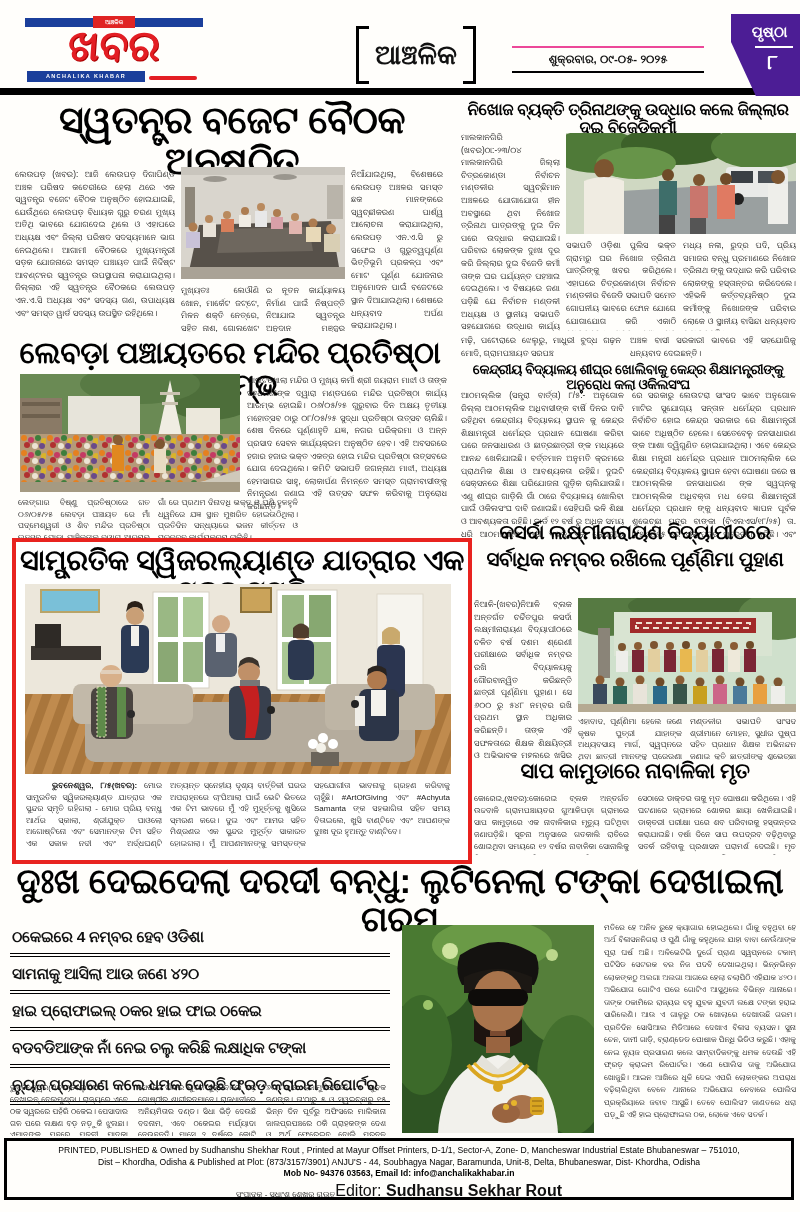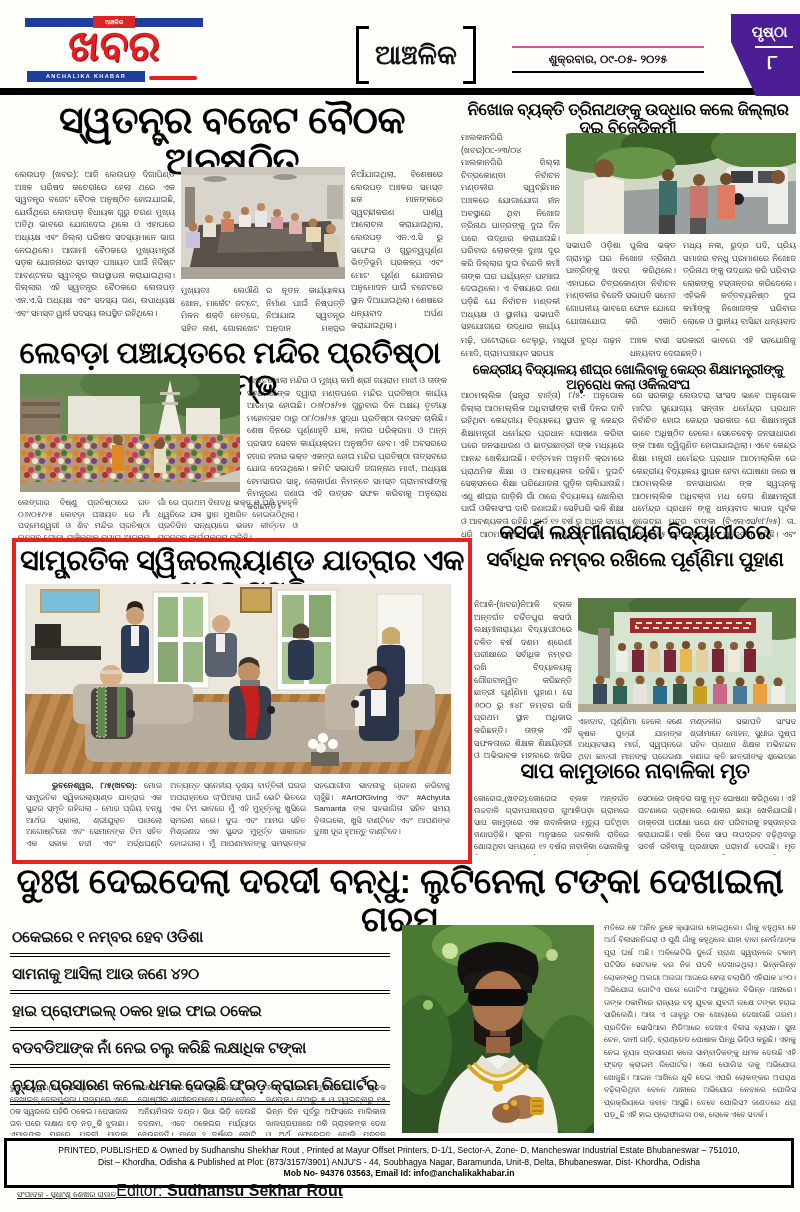--- a/index.html
+++ b/index.html
@@ -35,25 +35,25 @@
   .bodytxt{font-size:8.3px;line-height:1.52;text-align:justify;color:#1a1a1a;overflow:hidden;}
   .capline{font-size:8px;line-height:1.45;text-align:justify;color:#1a1a1a;overflow:hidden;}
   .dl{font-weight:bold;padding-left:26px;}
   .photo{overflow:hidden;background:#ccc;}
   .photo svg{display:block;width:100%;height:100%;}
   
   .subhead{font-size:15.5px;font-weight:800;padding:8px 2px 7px 2px;border-bottom:4px double #000;letter-spacing:-.3px;}
   
   #redbox{left:12px;top:538px;width:452px;height:318px;border:4px solid #e8231f;background:#fff;}
   
-  #footer{left:4px;top:1138px;width:790px;height:50px;border:3px solid #000;box-sizing:border-box;
+  #footer{left:4px;top:1138px;width:790px;height:62px;border:3px solid #000;box-sizing:border-box;
           padding:4px 10px 2px 10px;}
   #footer .fl{font-size:8.6px;text-align:center;line-height:1.35;color:#000;}
   #footer .fl.b{font-weight:bold;}
-  #footer .frow{display:flex;justify-content:flex-start;align-items:flex-end;margin-top:2px;text-decoration:underline;}
+  #footer .frow{display:flex;justify-content:center;align-items:flex-end;margin-top:2px;}
   #footer .ed-odia{font-size:8px;}
   #footer .ed-en{font-size:16px;}
   #footer .ed-en b{font-weight:800;}
 </style>
 </head>
 <body>
 
 <div id="page">
 
   <div class="abs" id="logo">
@@ -349,21 +349,21 @@
   </div>
   <div class="abs capline" style="left:578px;top:716px;width:104px;height:44px;">ଏହାବାଦ, ପୂର୍ଣ୍ଣିମା ହେଲେ ଜଣେ କୃଷକ ପୁତ୍ରୀ ଯାହାଙ୍କ ଅଧ୍ୟବସାୟ ମାର୍ଗ, ସ୍ୱପ୍ନରେ ଥିବା ଛାତ୍ରୀ ମାନଙ୍କୁ ପ୍ରେରଣା ଦେବ ବୋଲି ନିଆଳି ନିର୍ବାଚନ</div>
   <div class="abs capline" style="left:690px;top:716px;width:106px;height:44px;">ମଣ୍ଡଳୀର ସଭାପତି ସାଂସଦ ଶ୍ରୀମାନେ ମୋହନ, ସୁଧୀର ପୁଷ୍ପ ସହିତ ପ୍ରଧାନ ଶିକ୍ଷକ ଅଭିନନ୍ଦନ ଜଣାଇ କୃତି ଛାତ୍ରୀଙ୍କୁ ଶୁଭେଚ୍ଛା ଜଣାଇଛନ୍ତି।</div>
 
   <div class="abs hl" style="left:472px;top:760px;width:326px;font-size:21px;">ସାପ କାମୁଡାରେ ନାବାଳିକା ମୃତ</div>
   <div class="abs bodytxt" style="left:474px;top:793px;width:155px;height:62px;font-size:7.9px;">କୋରେଇ,(ଖବର):କୋରେଇ ବ୍ଲକ ଅନ୍ତର୍ଗତ ଉଚ୍ଚବାଳି ଗ୍ରାମପଞ୍ଚାୟତର ଗୁଆଳିପଡ଼ା ଗ୍ରାମରେ ସାପ କାମୁଡ଼ାରେ ଏକ ନାବାଳିକାର ମୃତ୍ୟୁ ଘଟିଥିବା ଜଣାପଡ଼ିଛି। ସୂଚନା ଅନୁସାରେ ଗତକାଲି ରାତିରେ ଶୋଇଥିବା ସମୟରେ ୧୨ ବର୍ଷର ନାବାଳିକା ସୋନାଲିକୁ ବିଷଧର ସାପ କାମୁଡ଼ି ଦେଇଥିଲା। ପରିବାର ଲୋକେ ତୁରନ୍ତ ଡାକ୍ତରଖାନା ନେଇଥିଲେ।</div>
   <div class="abs bodytxt" style="left:638px;top:793px;width:158px;height:62px;font-size:7.9px;">ସେଠାରେ ଡାକ୍ତର ତାକୁ ମୃତ ଘୋଷଣା କରିଥିଲେ। ଏହି ଘଟଣାରେ ଗ୍ରାମରେ ଶୋକର ଛାୟା ଖେଳିଯାଇଛି। ଡାକ୍ତରୀ ପରୀକ୍ଷା ପରେ ଶବ ପରିବାରକୁ ହସ୍ତାନ୍ତର କରାଯାଇଛି। ବର୍ଷା ଦିନେ ସାପ ଉପଦ୍ରବ ବଢ଼ିଥିବାରୁ ସତର୍କ ରହିବାକୁ ପ୍ରଶାସନ ପରାମର୍ଶ ଦେଇଛି। ମୃତ ଶରୀର ସବୁ କାଗଜପତ୍ର ପାଇଁ ଥାନା ପଠାଯାଇଛି।</div>
 
   <div class="abs hl" style="left:6px;top:862px;width:788px;font-size:35px;">ଦୁଃଖ ଦେଇଦେଲା ଦରଦୀ ବନ୍ଧୁ: ଲୁଟିନେଲା ଟଙ୍କା ଦେଖାଇଲା ଗରମ</div>
   <div class="abs" style="left:10px;top:920px;width:380px;">
-    <div class="subhead">ଠକେଇରେ ୧ ନମ୍ବର ହେବ ଓଡିଶା</div>
+    <div class="subhead">ଠକେଇରେ 4 ନମ୍ବର ହେବ ଓଡିଶା</div>
     <div class="subhead">ସାମନାକୁ ଆସିଲା ଆଉ ଜଣେ ୪୨୦</div>
     <div class="subhead">ହାଇ ପ୍ରୋଫାଇଲ୍ ଠକର ହାଇ ଫାଇ ଠକେଇ</div>
     <div class="subhead">ବଡବଡିଆଙ୍କ ନାଁ ନେଇ ଚଲୁ କରିଛି ଲକ୍ଷାଧିକ ଟଙ୍କା</div>
     <div class="subhead">ନ୍ୟୁଜ ପ୍ରସାରଣ କଲେ ଧମକ ଦେଉଛି ଫ୍ରଡ଼ କ୍ରାଇମ ରିପୋର୍ଟର</div>
   </div>
   <div class="abs bodytxt" style="left:10px;top:1082px;width:118px;height:54px;font-size:7.8px;">ଭୁବନେଶ୍ୱର(ଖବର)ବେଲୁରିଆ, ବେଖାଇନ୍ ବେଲମୁଣ୍ଡା। ରାଜ୍ୟରେ ଏବେ ଠକ ସ୍ୱରରେ ପହଁରି ଠକେଇ। ପେସାଦାର ଗଳ ପରେ ଲକ୍ଷଣ ବଡ଼ ନଡ଼ୁକି ଝୁଲଛା। ଏମାନଙ୍କ ପଛରେ ପଳ୍ଳୀ ପାଦୁକା ଚଟକର ମୋ ସବୁତର ଲୟ ଧନ।</div>
   <div class="abs bodytxt" style="left:138px;top:1082px;width:118px;height:54px;font-size:7.8px;">ସେପଟେ ଗାଁବର ଯୁବକ ସୁକ୍ତିବାଲେ ବଡ଼ ଗୋଷ୍ଠୀର ଶାଗୀରଦମାନେ। ରାଜଧାନୀରେ ଅନିୟମିତାର ଦଣ୍ଡ। ସିଧା ଭିଡ଼ି ଦେଉଛି ବଦନାମ, ଏବେ ଠକେଇର ମର୍ଯ୍ୟାଦା ନେଉଛନ୍ତି। ମାସେ ୨ ବର୍ଷରେ କୋଟି ପାର।</div>
   <div class="abs bodytxt" style="left:266px;top:1082px;width:120px;height:54px;font-size:7.8px;">୬୦ ଲକ୍ଷ ହଜାମୁଦିନେଇଛି ଏ ଯୁବକ ଜଣଙ୍କ। ତା'ଠାରୁ ୫ ଓ ସ୍ୱଇଚ୍ଛାରୁ ୧୫ ଭିନ୍ନ ଦିନ ପୂର୍ବରୁ ଅଫିସରେ ମାଲିକାନା ଜାଲପ୍ରପଞ୍ଚରେ ଠକି ଗ୍ରାହକଙ୍କ ଦେଶ ଓ ଅର୍ଥ ଫେରେଇବ ବୋଲି ପ୍ରବଳ ପ୍ରସିଦ୍ଧି।</div>
   <div class="abs photo" style="left:402px;top:925px;width:192px;height:208px;">
     <svg viewBox="0 0 192 208" preserveAspectRatio="none">

